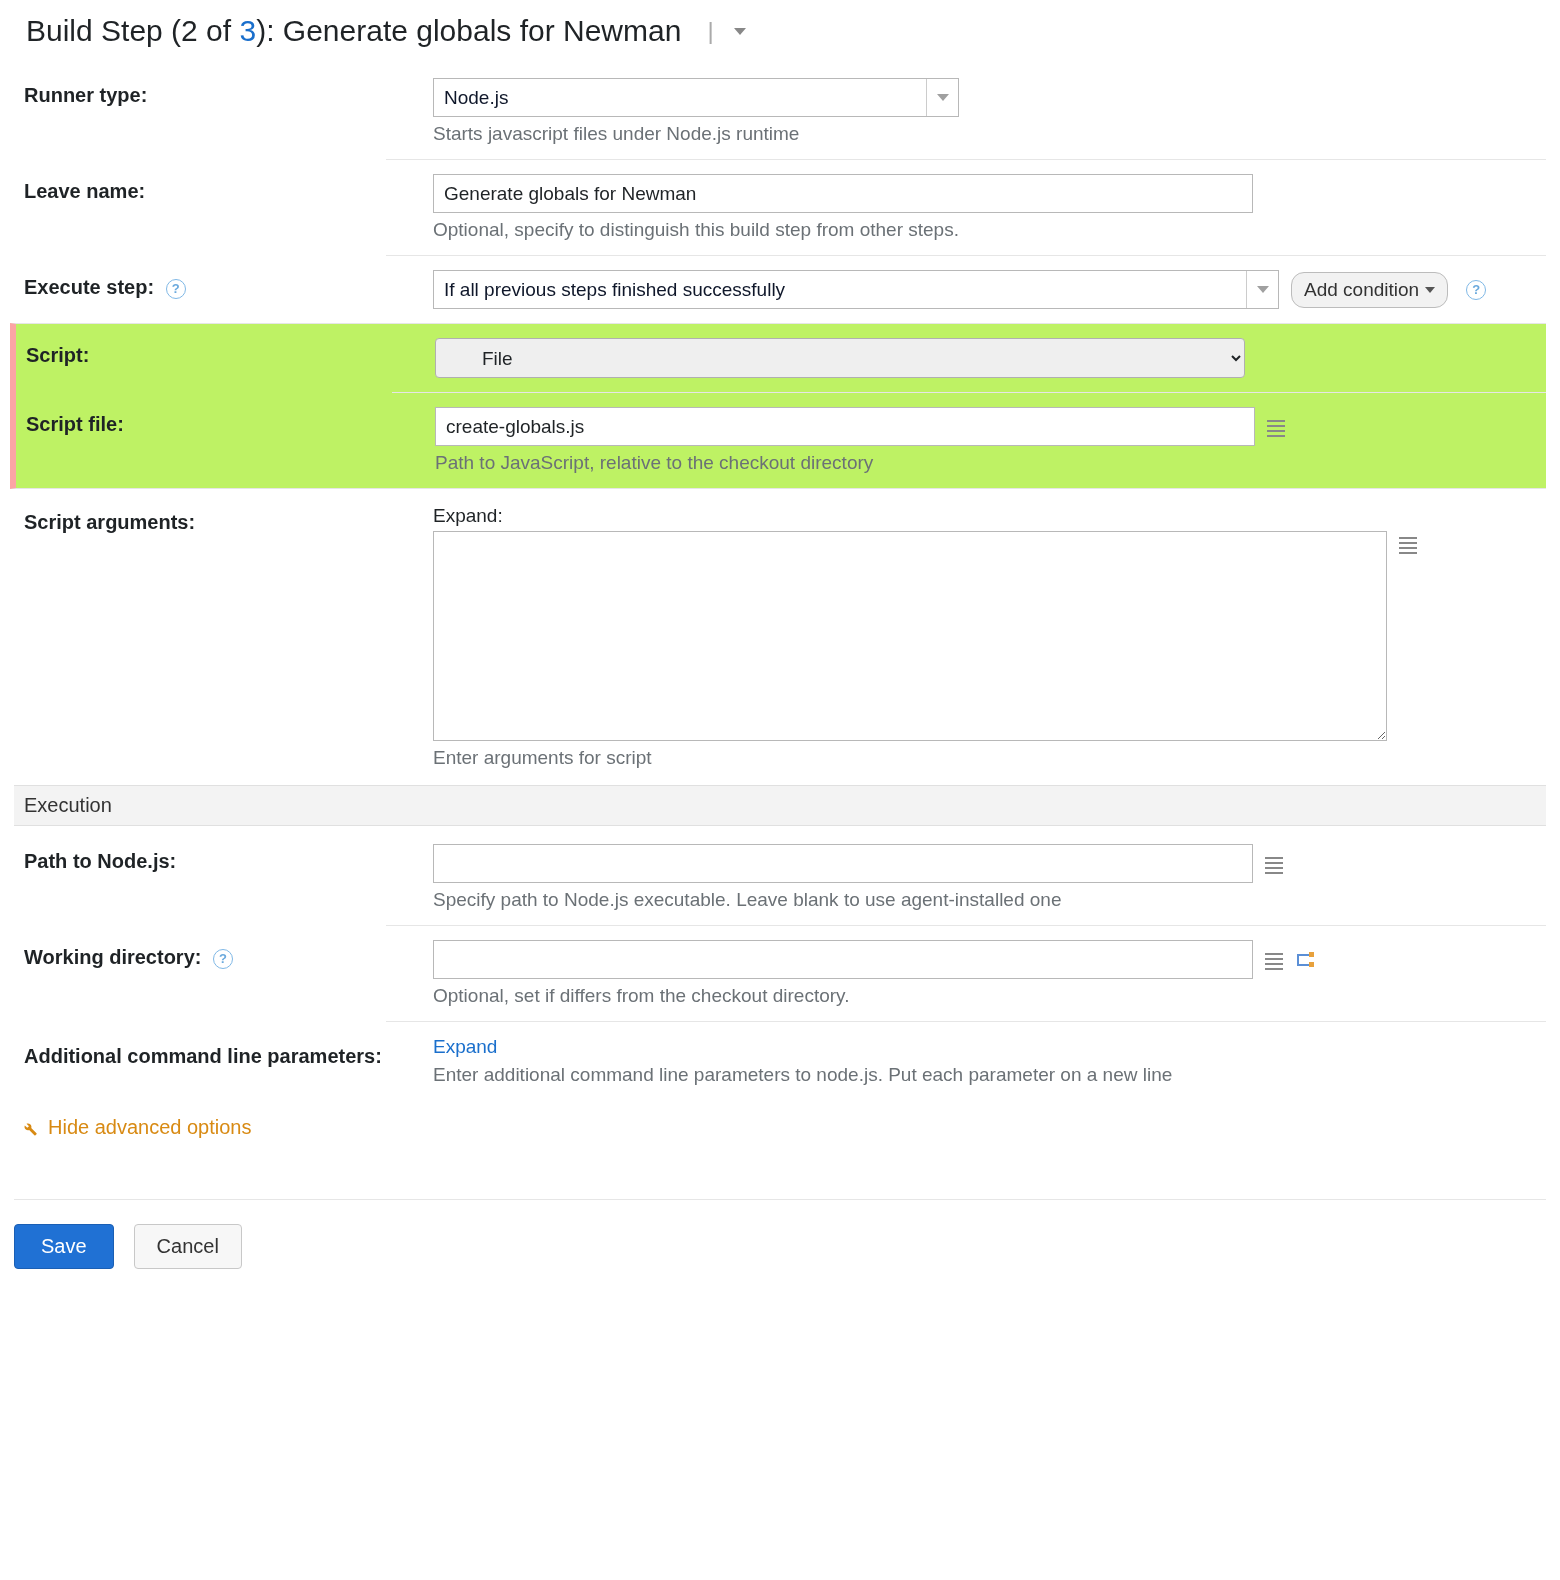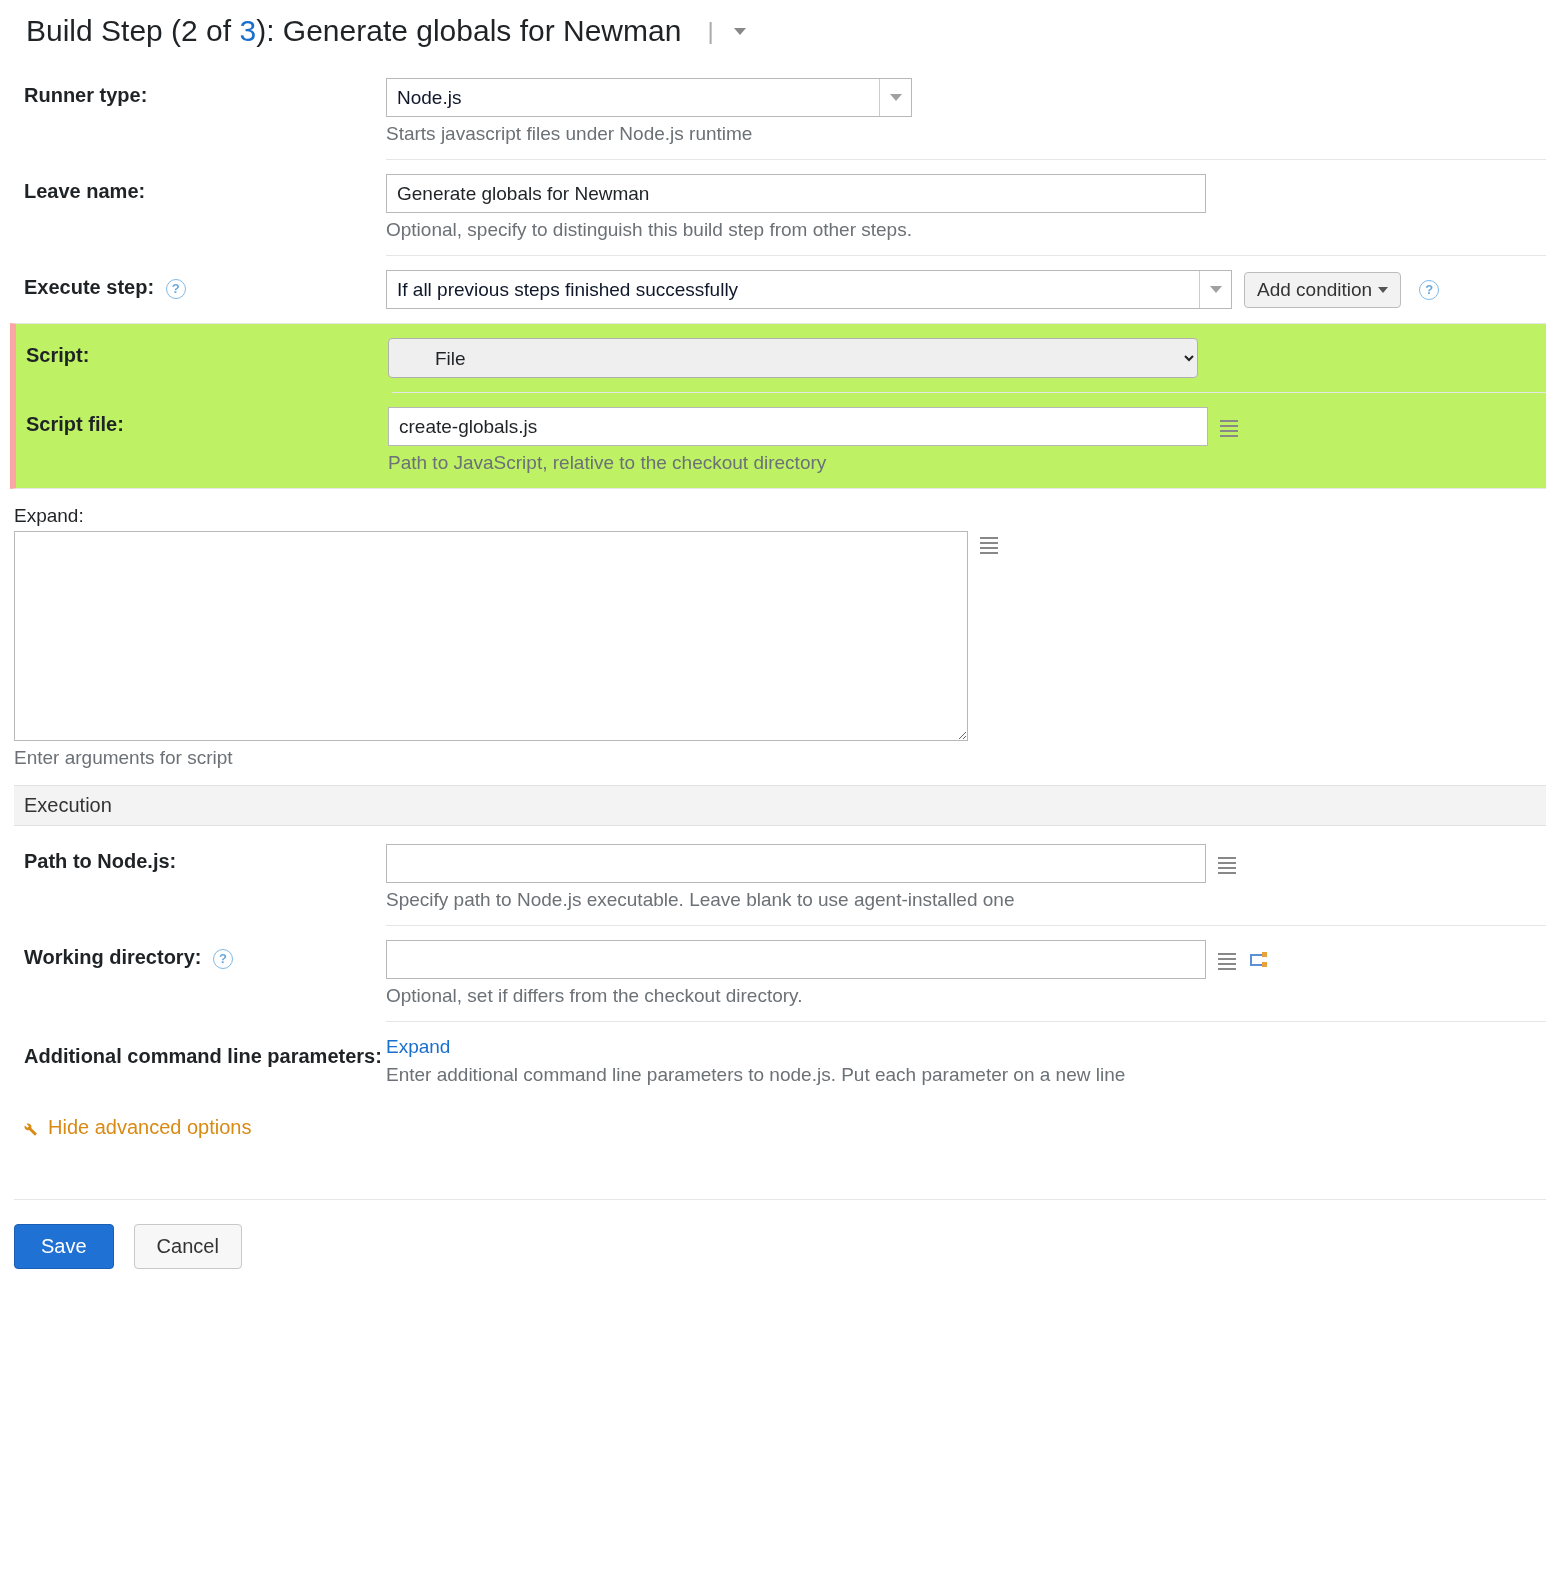--- a/index.html
+++ b/index.html
@@ -28,20 +28,21 @@
     width:0;height:0;
     border-left:6px solid transparent;
     border-right:6px solid transparent;
     border-top:7px solid #888;
     vertical-align: middle;
   }
   .form-row {
     display: flex;
     align-items: flex-start;
     padding: 6px 0;
+    gap: 47px;
   }
   .form-label {
     width: 372px;
     min-width: 372px;
     font-weight: 700;
     font-size: 20px;
     color: #1f2326;
     padding-top: 6px;
     padding-left: 10px;
   }
@@ -125,21 +126,21 @@
     align-items:center;justify-content:center;
     vertical-align: middle;
     margin-left: 6px;
     font-weight: 600;
   }
   .btn-lite {
     display:inline-flex;
     align-items:center;
     border:1px solid #bcbcbc;
     background:#f2f2f2;
-    border-radius:4px;
+    border-radius:13px;
     padding: 6px 12px;
     font-size:19px;
     color:#333;
     gap:6px;
   }
   .icon-lines {
     display:inline-block;
     width:18px;height:14px;
     vertical-align:middle;
   }
@@ -274,20 +275,21 @@
             <span></span>
             <span></span>
           </span>
       </div>
       <div class="help-text">Path to JavaScript, relative to the checkout directory</div>
     </div>
   </div>
 </div>
 
 <div class="form-row" style="margin-top:10px;">
+  <div class="form-label">Script arguments:</div>
   <div class="form-field">
     <div style="margin-bottom:4px;">Expand:</div>
     <div class="field-line" style="align-items:flex-start;">
       <textarea class="ta" style="width: 954px; height: 210px;"></textarea>
       <span class="icon-lines" style="margin-top:6px;">
           <span></span>
           <span></span>
           <span></span>
           <span></span>
         </span>

